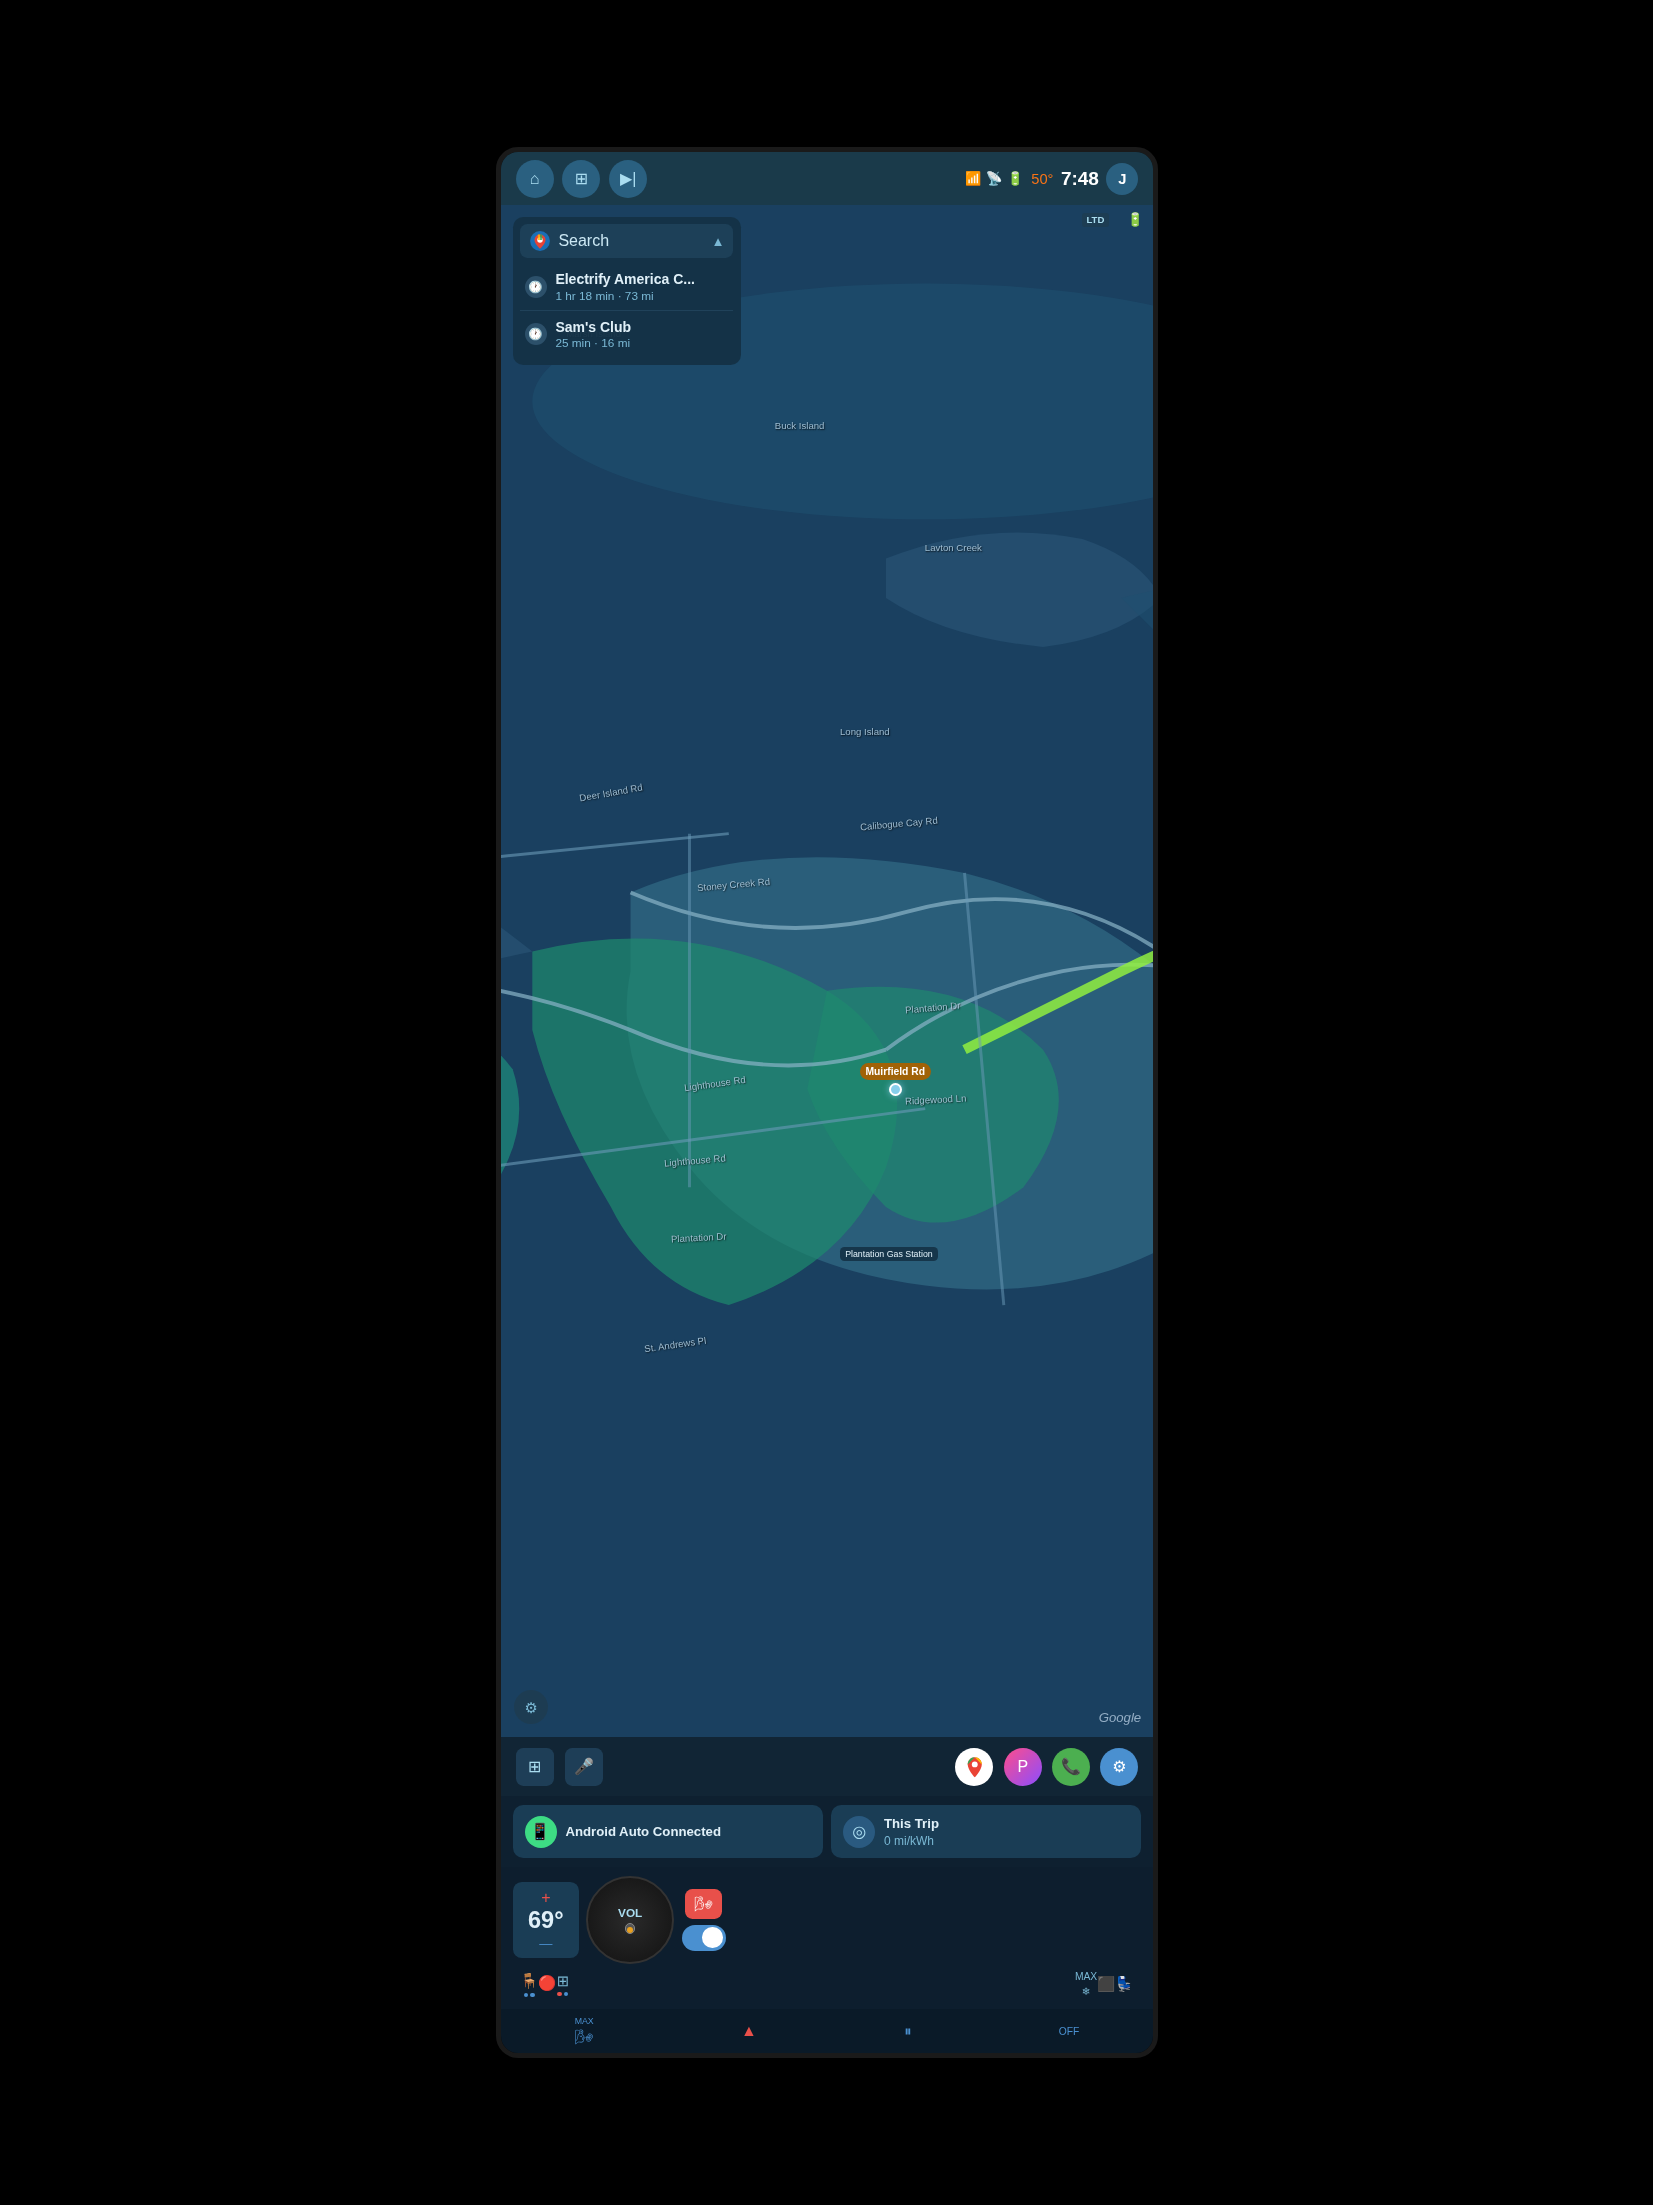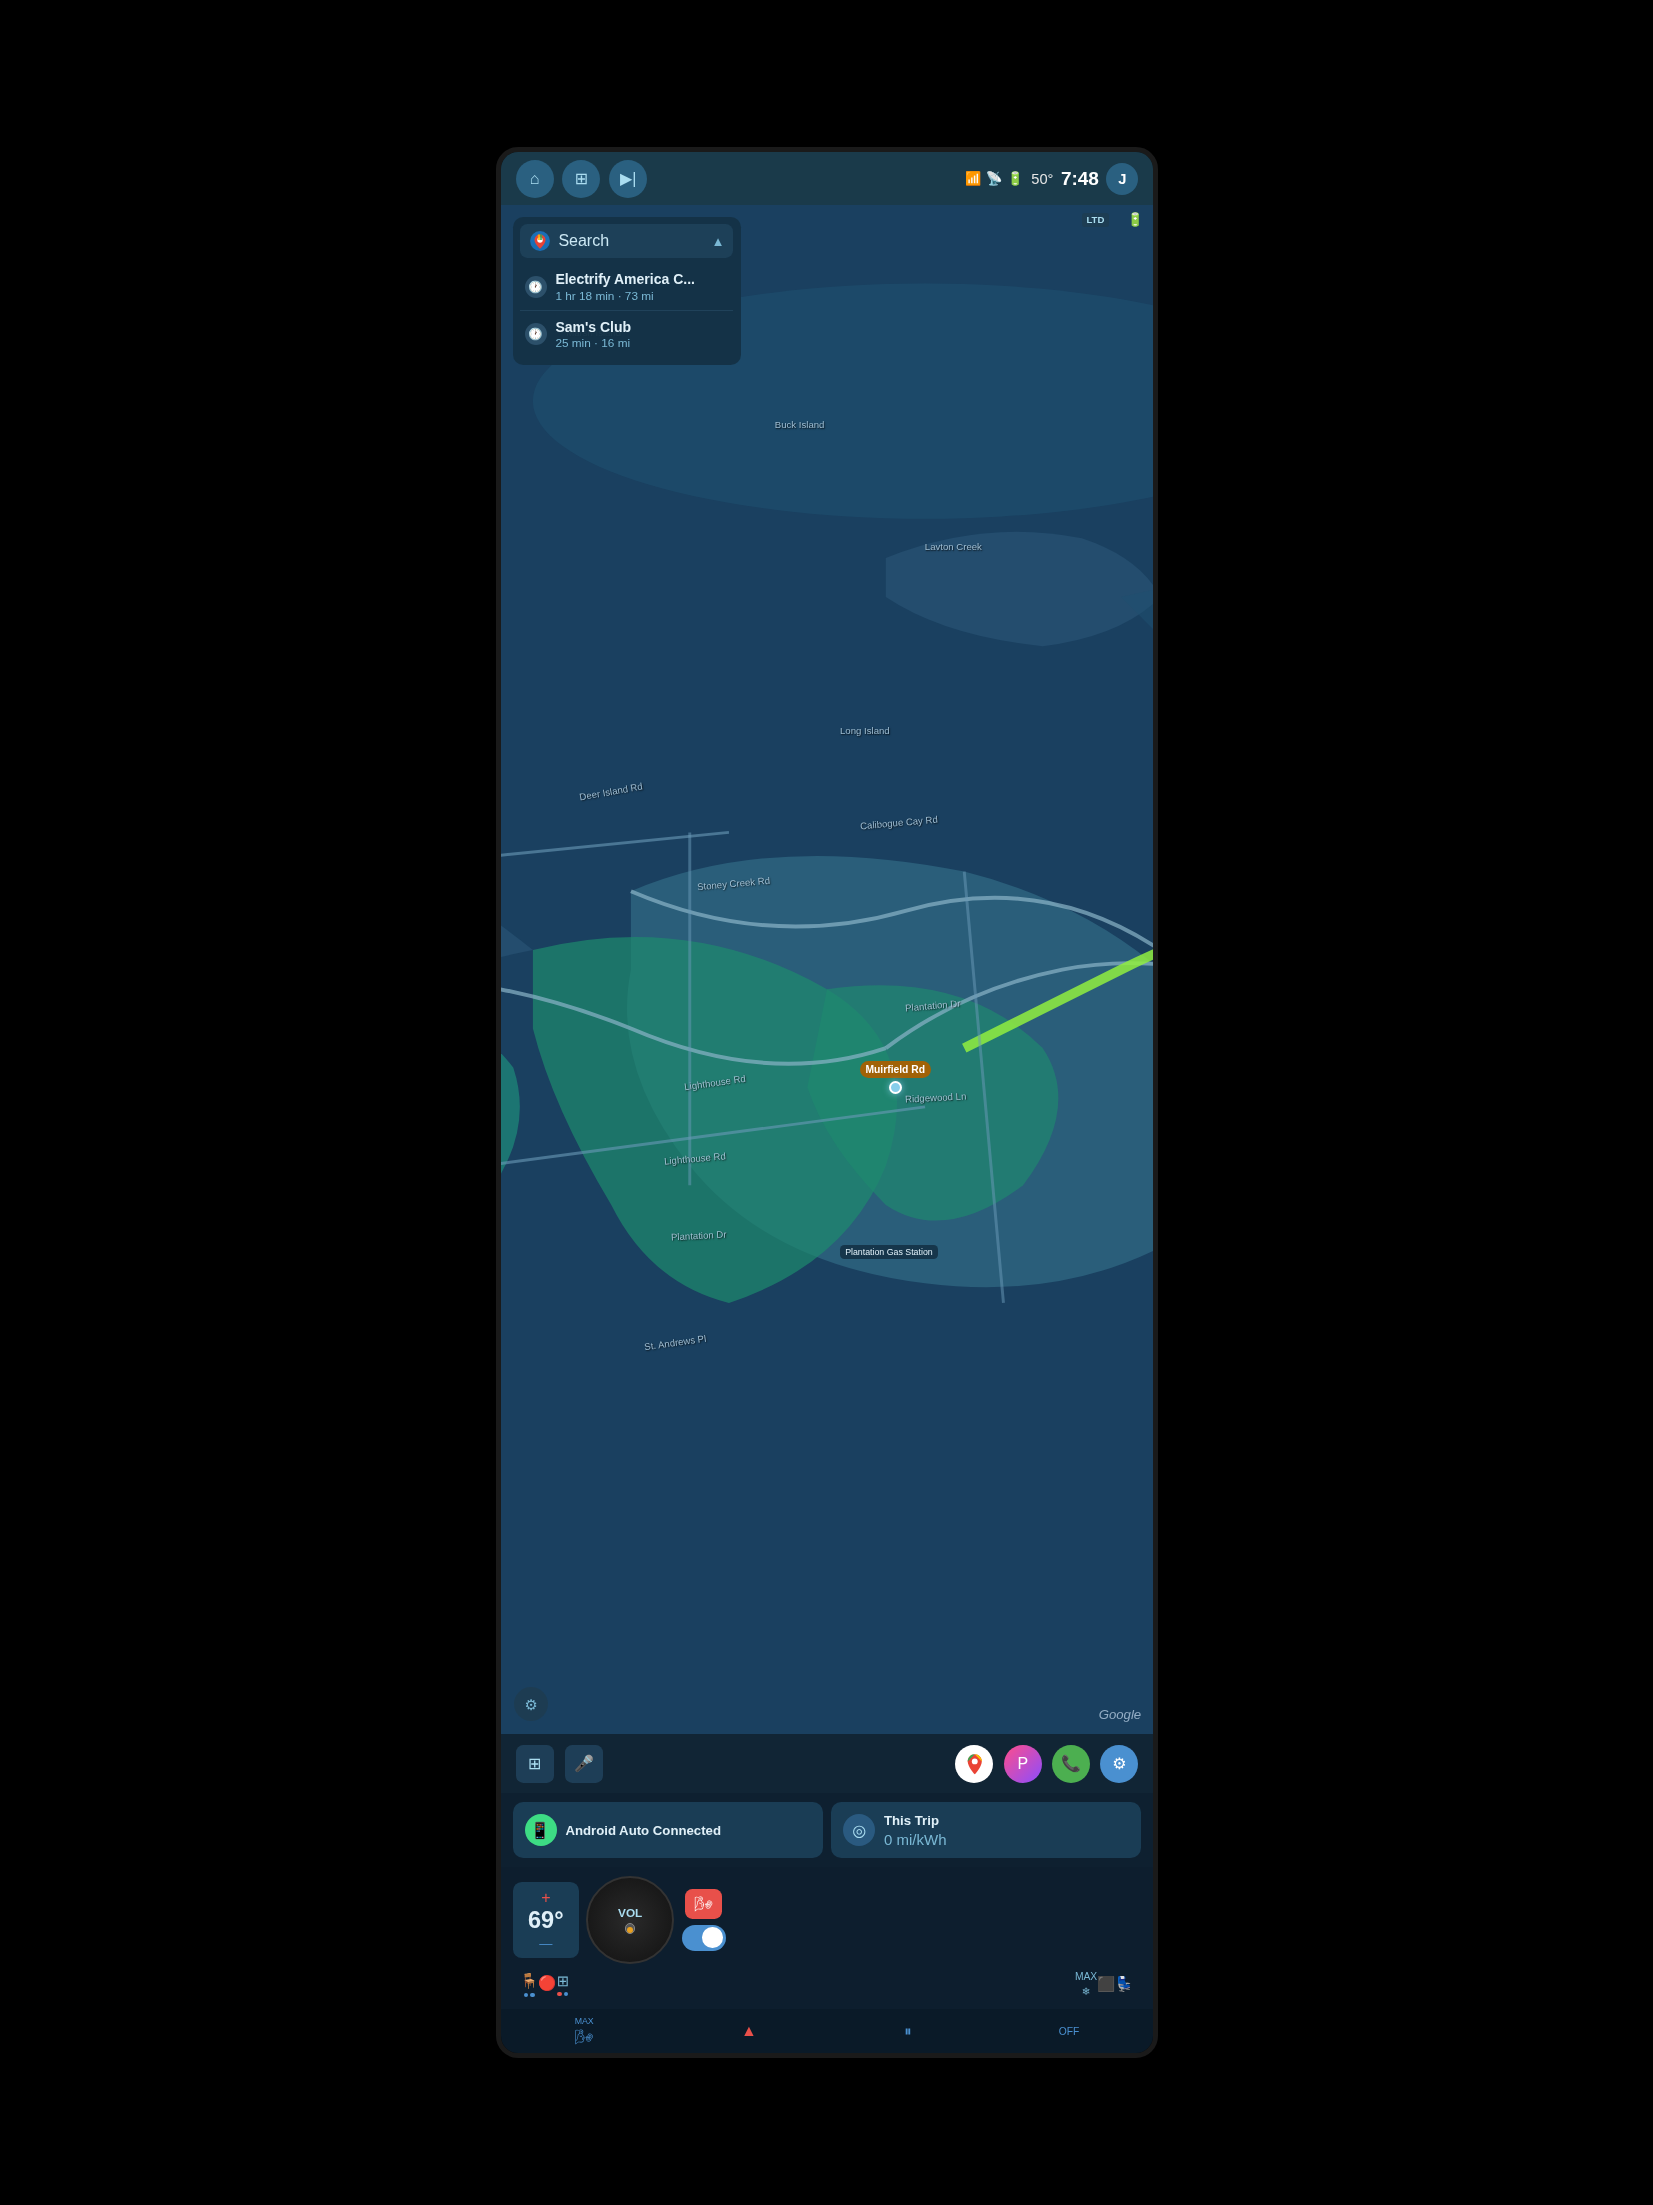--- a/index.html
+++ b/index.html
@@ -56,21 +56,21 @@
       gap: 7.4px;
     }
     .status-icons {
       display: flex;
       align-items: center;
       gap: 4.4px;
       color: #aaddf0;
       font-size: 13.2px;
     }
     .status-temp {
-      color: #e5e5e5;
+      color: #f97316;
       font-size: 14.7px;
       font-weight: 500;
     }
     .status-time {
       color: #fff;
       font-size: 19px;
       font-weight: bold;
     }
     .status-avatar {
       width: 32px;
@@ -320,21 +320,21 @@
     .trip-icon { background: #2a5a80; color: #aaddf0; }
     .info-card-text { flex: 1; }
     .info-card-title {
       color: #e0f0f8;
       font-size: 13.2px;
       font-weight: 700;
       line-height: 1.3;
     }
     .info-card-sub {
       color: #7ab8d4;
-      font-size: 15px;
+      font-size: 12px;
       margin-top: 1.5px;
     }
     
     .climate-panel {
       background: #0d1e2e;
       padding: 8.8px 11.8px 11.8px;
       display: flex;
       flex-direction: column;
       gap: 7.4px;
       flex-shrink: 0;

